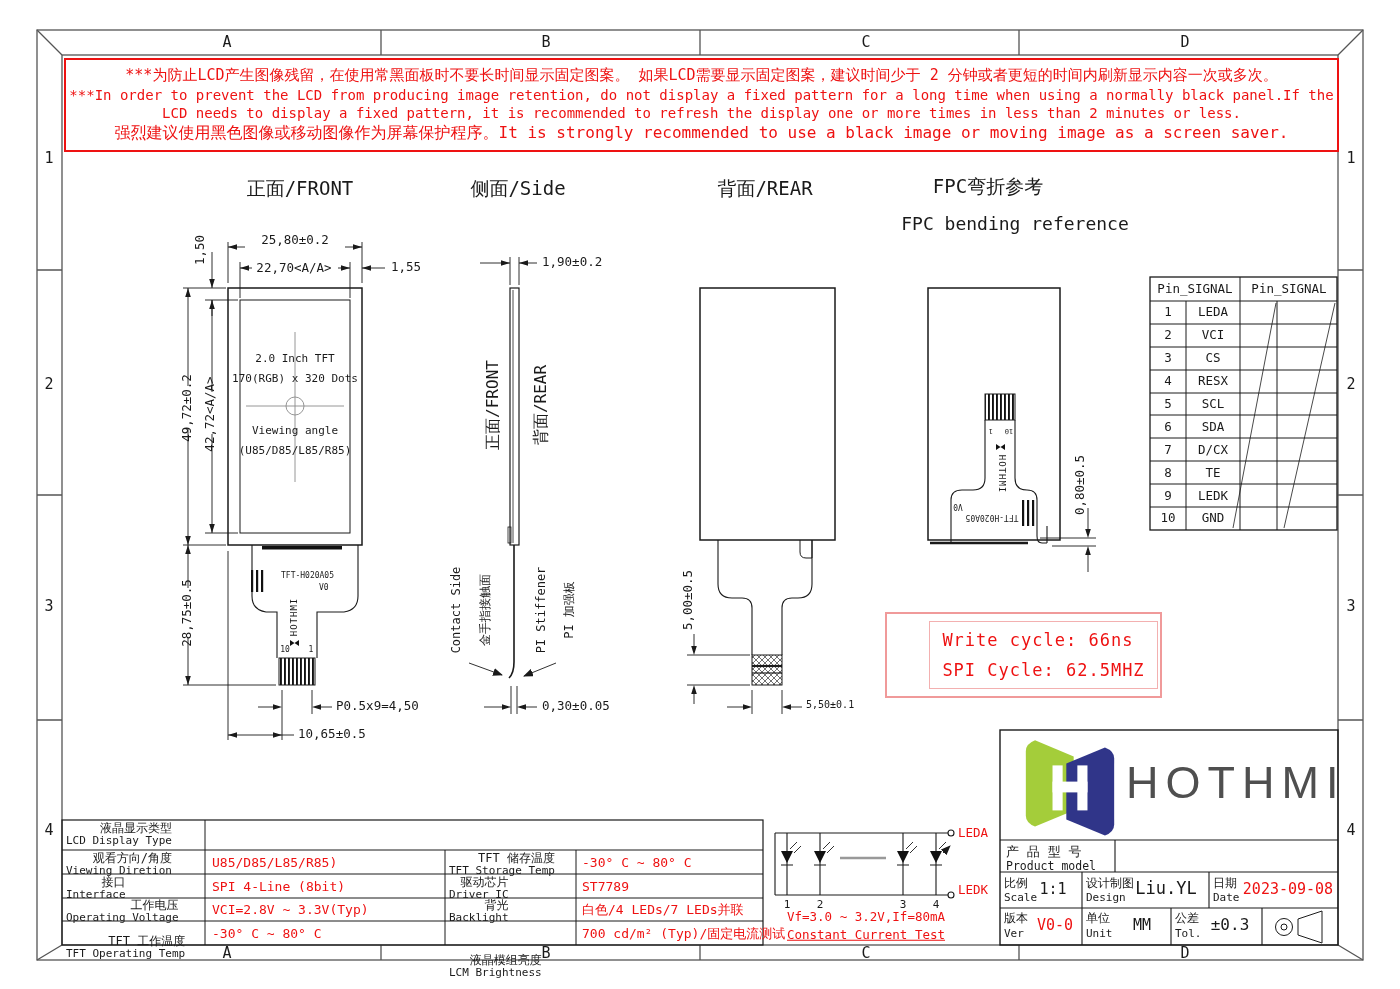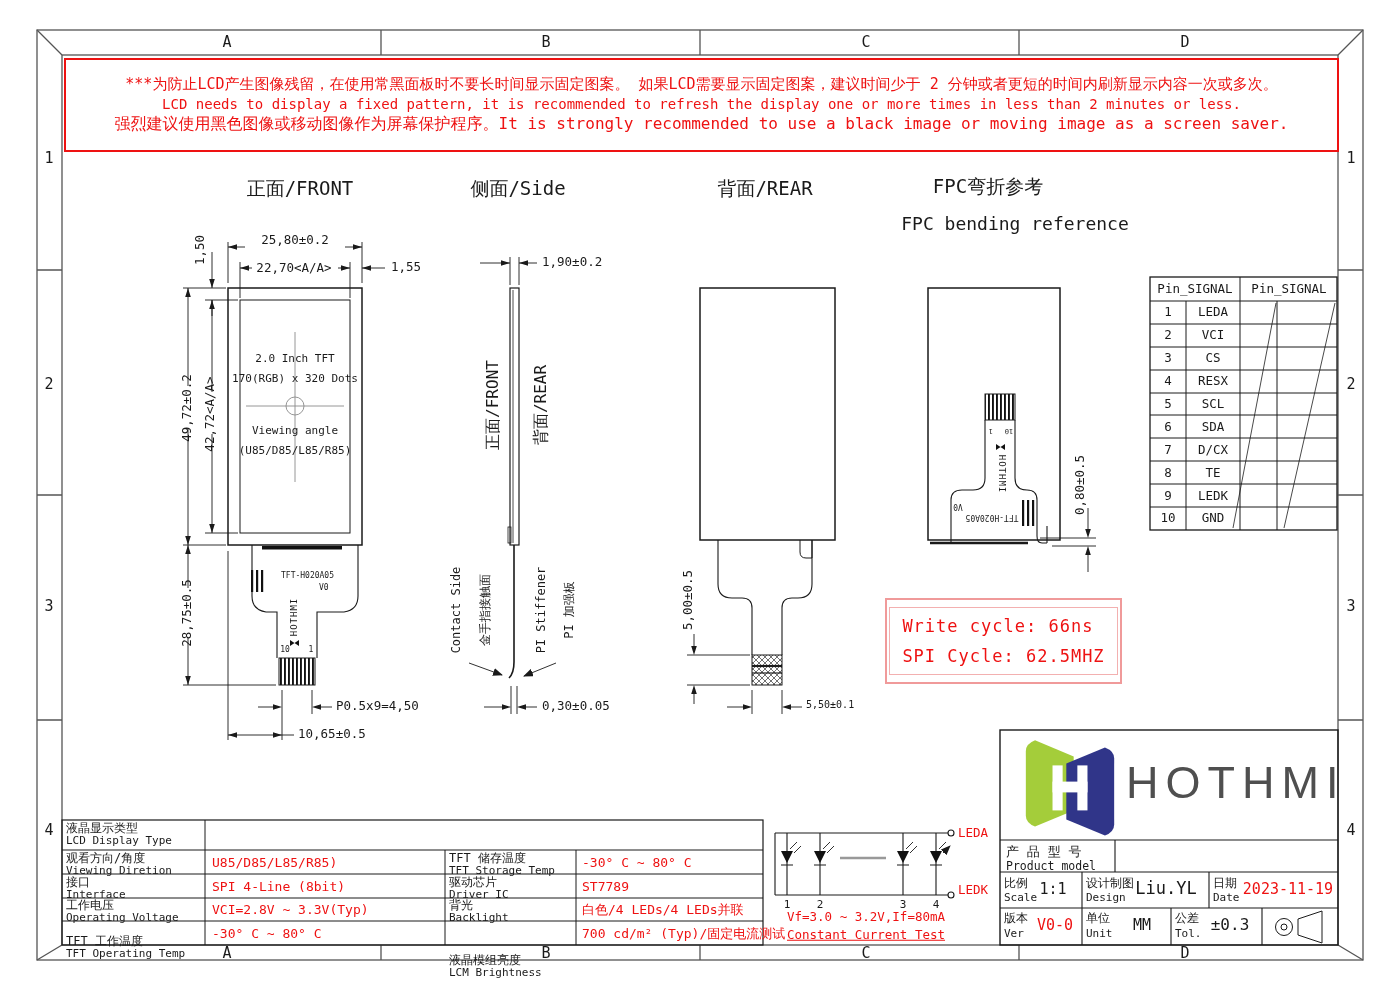--- a/index.html
+++ b/index.html
@@ -9,25 +9,25 @@
   .t{position:absolute;white-space:nowrap;line-height:1;}
   .c{transform:translate(-50%,-50%);}
   .r{transform:translate(-50%,-50%) rotate(-90deg);}
   .r90{transform:translate(-50%,-50%) rotate(90deg);}
   .r180{transform:translate(-50%,-50%) rotate(180deg);}
   .red{color:#ee1212;}
   .gray{color:#4f4f4f;}
   .warn{position:absolute;left:64px;top:58px;width:1271px;height:90px;border:2px solid #ee1212;
         display:flex;flex-direction:column;justify-content:center;align-items:center;gap:2px;}
   .warn div{white-space:nowrap;text-align:right;}
-  .wbox{position:absolute;left:885px;top:598px;width:233px;height:82px;border:2px solid #f09a9a;
-        display:flex;align-items:center;justify-content:center;}
+  .wbox{position:absolute;left:885px;top:612px;width:233px;height:82px;border:2px solid #f09a9a;
+        display:flex;align-items:center;justify-content:center;padding-left:40px;}
   .wboxin{border:1.5px solid #f3b0b0;padding:8px 12px;display:flex;flex-direction:column;gap:10px;}
   .wboxin div{font-size:17px;letter-spacing:1px;}
-  .lbl2{position:absolute;line-height:1.1;}
+  .lbl2{position:absolute;line-height:1.1;text-align:right;}
   .lbl2 .cn{font-size:12px;}
   .lbl2 .en{font-size:11px;}
   .brandtxt{font-family:"Liberation Sans",sans-serif;font-weight:400;letter-spacing:7px;}
 </style>
 </head>
 <body>
 
 <div class="sheet">
 
   <svg class="lw" width="1400" height="989">
@@ -208,20 +208,21 @@
   <div class="t c" style="left:49px;top:384px;font-size:15px">2</div>
   <div class="t c" style="left:49px;top:606px;font-size:15px">3</div>
   <div class="t c" style="left:49px;top:830px;font-size:15px">4</div>
   <div class="t c" style="left:1351px;top:158px;font-size:15px">1</div>
   <div class="t c" style="left:1351px;top:384px;font-size:15px">2</div>
   <div class="t c" style="left:1351px;top:606px;font-size:15px">3</div>
   <div class="t c" style="left:1351px;top:830px;font-size:15px">4</div>
 
   <div class="warn red">
     <div style="font-size:15px">***为防止LCD产生图像残留，在使用常黑面板时不要长时间显示固定图案。 如果LCD需要显示固定图案，建议时间少于 2 分钟或者更短的时间内刷新显示内容一次或多次。</div>
+    <div style="font-size:14px">***In order to prevent the LCD from producing image retention, do not display a fixed pattern for a long time when using a normally black panel.If the</div>
     <div style="font-size:14px">LCD needs to display a fixed pattern, it is recommended to refresh the display one or more times in less than 2 minutes or less.</div>
     <div style="font-size:16px">强烈建议使用黑色图像或移动图像作为屏幕保护程序。It is strongly recommended to use a black image or moving image as a screen saver.</div>
   </div>
 
   <div class="t c" style="left:300px;top:188px;font-size:19px">正面/FRONT</div>
   <div class="t c" style="left:518px;top:188px;font-size:19px">侧面/Side</div>
   <div class="t c" style="left:765px;top:188px;font-size:19px">背面/REAR</div>
   <div class="t c" style="left:988px;top:186px;font-size:19px">FPC弯折参考</div>
   <div class="t c" style="left:1015px;top:224px;font-size:18px">FPC bending reference</div>
 
@@ -323,21 +324,21 @@
 
   <div class="lbl2" style="left:66px;top:899px">
     <div class="cn">工作电压</div>
     <div class="en">Operating Voltage</div>
   </div>
   <div class="t red" style="left:212px;top:903px;font-size:13px">VCI=2.8V ~ 3.3V(Typ)</div>
   <div class="lbl2" style="left:449px;top:899px">
     <div class="cn">背光</div>
     <div class="en">Backlight</div>
   </div>
-  <div class="t red" style="left:582px;top:903px;font-size:13px">白色/4 LEDs/4 LEDs并联</div>
+  <div class="t red" style="left:582px;top:903px;font-size:13px">白色/4 LEDs/7 LEDs并联</div>
 
   <div class="lbl2" style="left:66px;top:935px">
     <div class="cn">TFT 工作温度</div>
     <div class="en">TFT Operating Temp</div>
   </div>
   <div class="t red" style="left:212px;top:927px;font-size:13px">-30° C ~ 80° C</div>
   <div class="lbl2" style="left:449px;top:954px">
     <div class="cn">液晶模组亮度</div>
     <div class="en">LCM Brightness</div>
   </div>
@@ -357,21 +358,21 @@
   <div class="t" style="left:1006px;top:861px;font-size:11.5px">Product model</div>
 
   <div class="t" style="left:1004px;top:877px;font-size:12px">比例</div>
   <div class="t" style="left:1004px;top:892px;font-size:11px">Scale</div>
   <div class="t c" style="left:1053px;top:889px;font-size:15px">1:1</div>
   <div class="t" style="left:1086px;top:877px;font-size:12px">设计制图</div>
   <div class="t" style="left:1086px;top:892px;font-size:11px">Design</div>
   <div class="t c" style="left:1166px;top:888px;font-size:17px">Liu.YL</div>
   <div class="t" style="left:1213px;top:877px;font-size:12px">日期</div>
   <div class="t" style="left:1213px;top:892px;font-size:11px">Date</div>
-  <div class="t c red" style="left:1288px;top:889px;font-size:15px">2023-11-19</div>
+  <div class="t c red" style="left:1288px;top:889px;font-size:15px">2023-09-08</div>
 
   <div class="t" style="left:1004px;top:912px;font-size:12px">版本</div>
   <div class="t" style="left:1004px;top:928px;font-size:11px">Ver</div>
   <div class="t c red" style="left:1055px;top:925px;font-size:15px">V0-0</div>
   <div class="t" style="left:1086px;top:912px;font-size:12px">单位</div>
   <div class="t" style="left:1086px;top:928px;font-size:11px">Unit</div>
   <div class="t c" style="left:1142px;top:925px;font-size:15px">MM</div>
   <div class="t" style="left:1175px;top:912px;font-size:12px">公差</div>
   <div class="t" style="left:1175px;top:928px;font-size:11px">Tol.</div>
   <div class="t c" style="left:1230px;top:925px;font-size:16px">±0.3</div>

